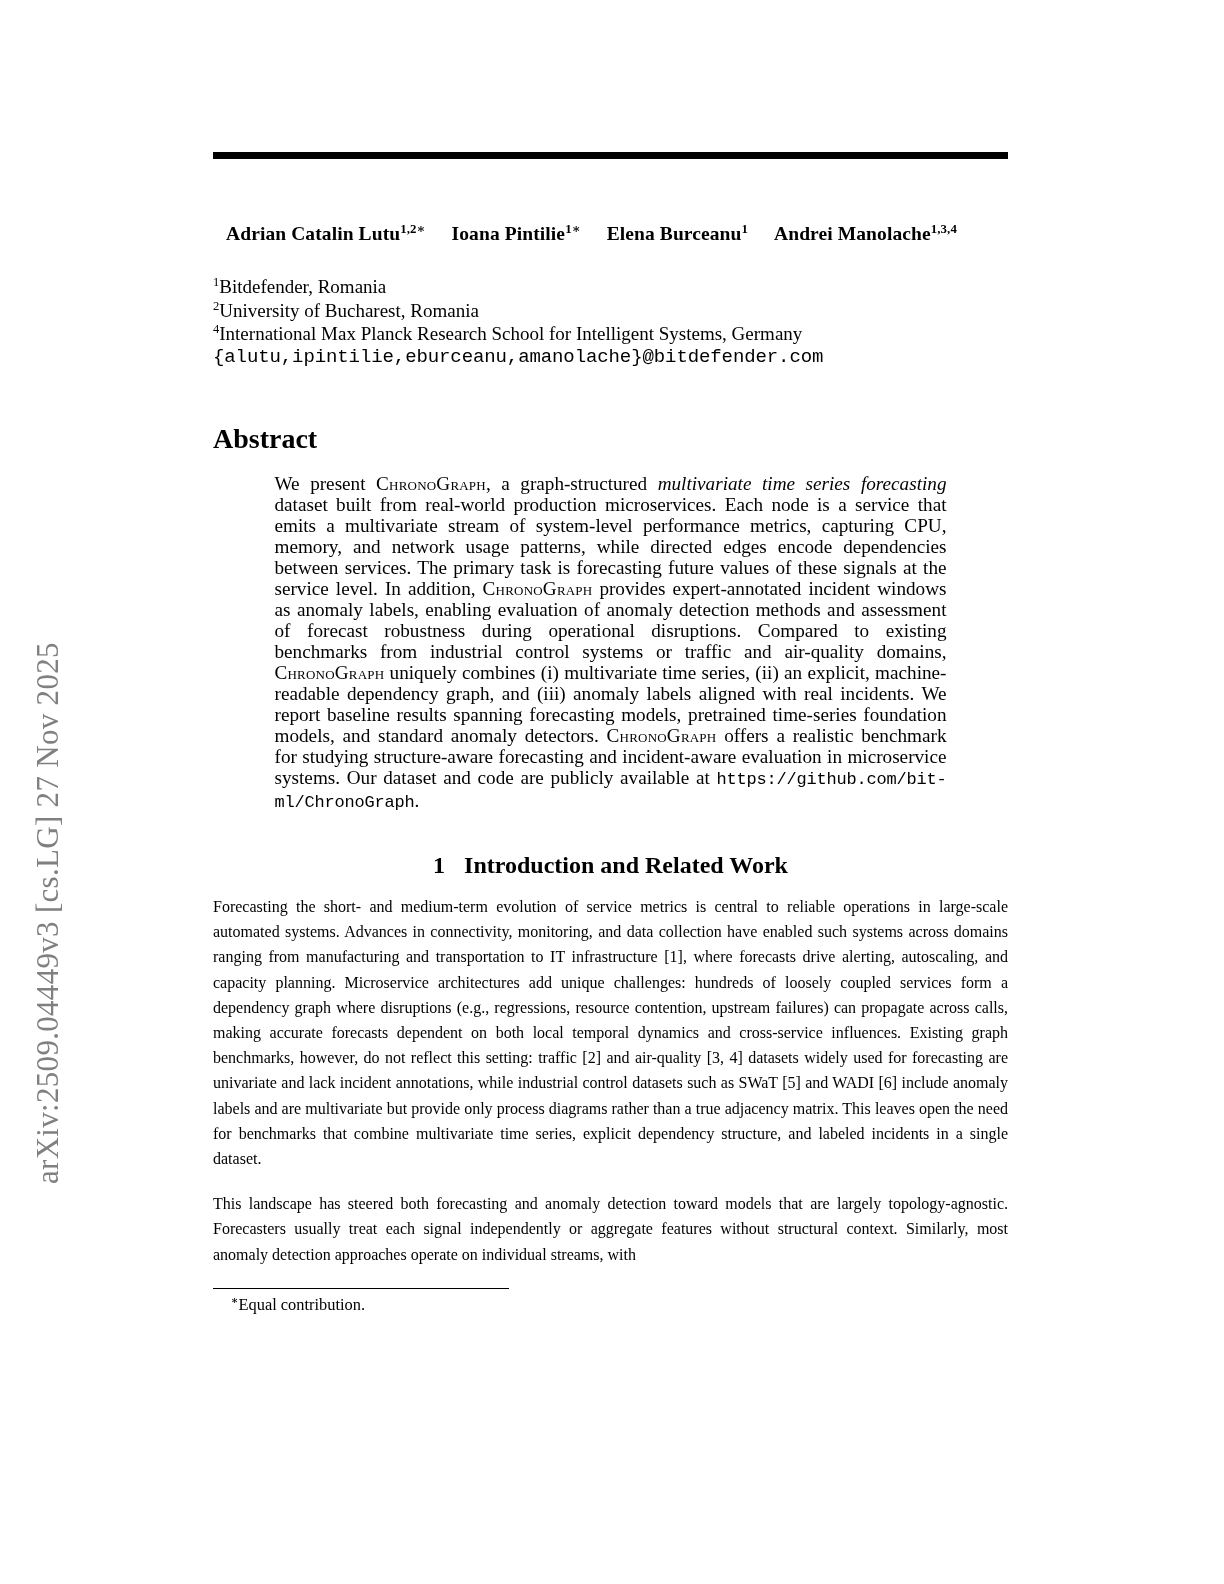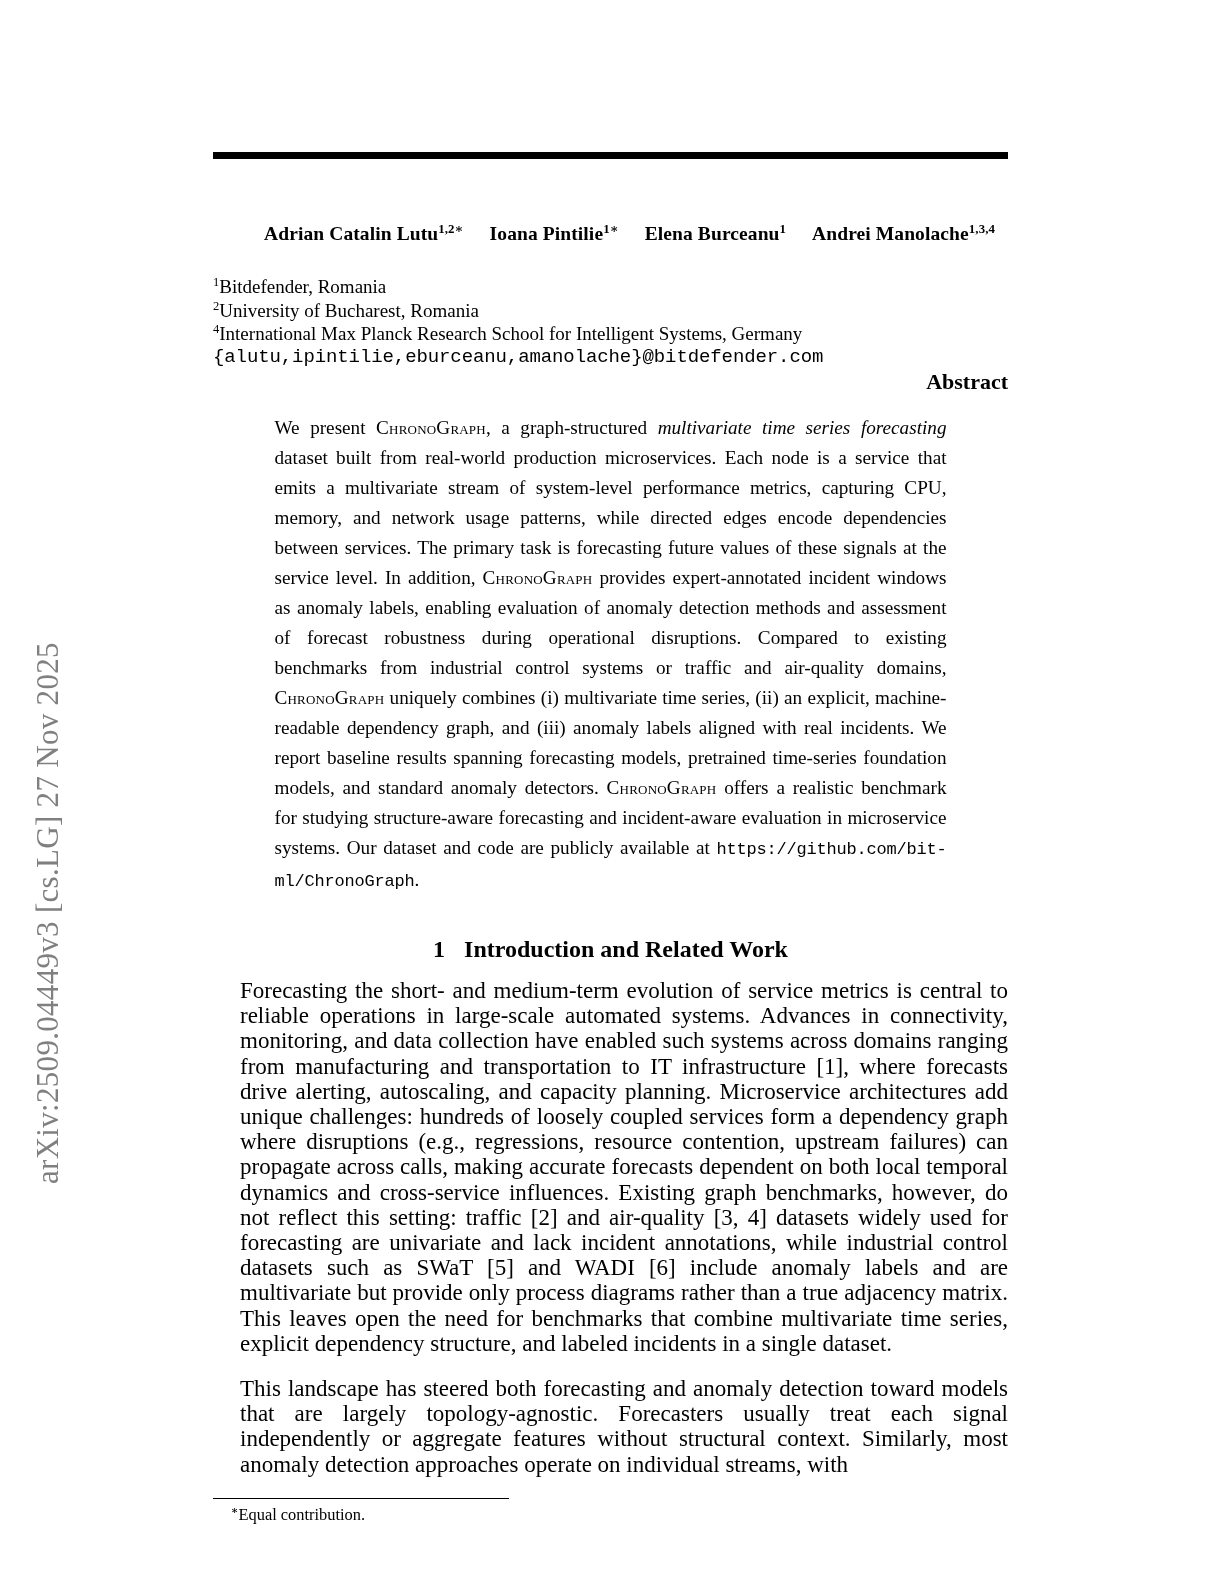--- a/index.html
+++ b/index.html
@@ -65,21 +65,21 @@
     margin: 34px 0 28px 0;
     letter-spacing: -0.1px;
   }
   .sc {
     font-variant: small-caps;
     letter-spacing: 0.2px;
   }
 
   .authors {
     margin-top: 64px;
-    text-align: right;
+    text-align: left;
     font-weight: bold;
     font-size: 19.5px;
     letter-spacing: 0.1px;
   }
   .authors .au {
     display: inline-block;
     margin: 0 13px;
     white-space: nowrap;
   }
   sup {
@@ -95,54 +95,54 @@
     line-height: 23.5px;
   }
   .affils sup { font-weight: normal; }
   .email {
     font-family: Liberation Mono, monospace;
     font-size: 19px;
     letter-spacing: -0.1px;
   }
 
   .abstract-head {
-    text-align: right;
+    margin-top: 54px;
+    text-align: left;
     font-weight: bold;
-    font-size: 22px;
+    font-size: 28px;
   }
   .abstract-body {
     margin: 18px auto 16px auto;
     width: 672px;
     font-size: 19.2px;
-    line-height: 30px;
+    line-height: 21px;
     text-align: justify;
     text-justify: inter-word;
     hyphens: manual;
   }
   .abstract-body .mono {
     font-family: "Liberation Mono", "DejaVu Sans Mono", monospace;
     font-size: 17px;
     letter-spacing: -0.2px;
   }
 
   .section-head {
     margin-top: 39px;
     font-weight: bold;
     font-size: 24px;
     text-align: center;
   }
   .section-head .num { margin-right: 19px; }
 
   .body-par {
     margin-top: 15px;
-    font-size: 23px;
+    font-size: 16px;
     line-height: 25.2px;
     text-align: justify;
     text-justify: inter-word;
-    margin-left: 27px;
   }
   .body-par.tight { margin-top: 20px; }
 
   .footnote-rule {
     margin-top: 21px;
     margin-left: 0px;
     width: 296px;
     height: 1.4px;
     background: #000;
   }

